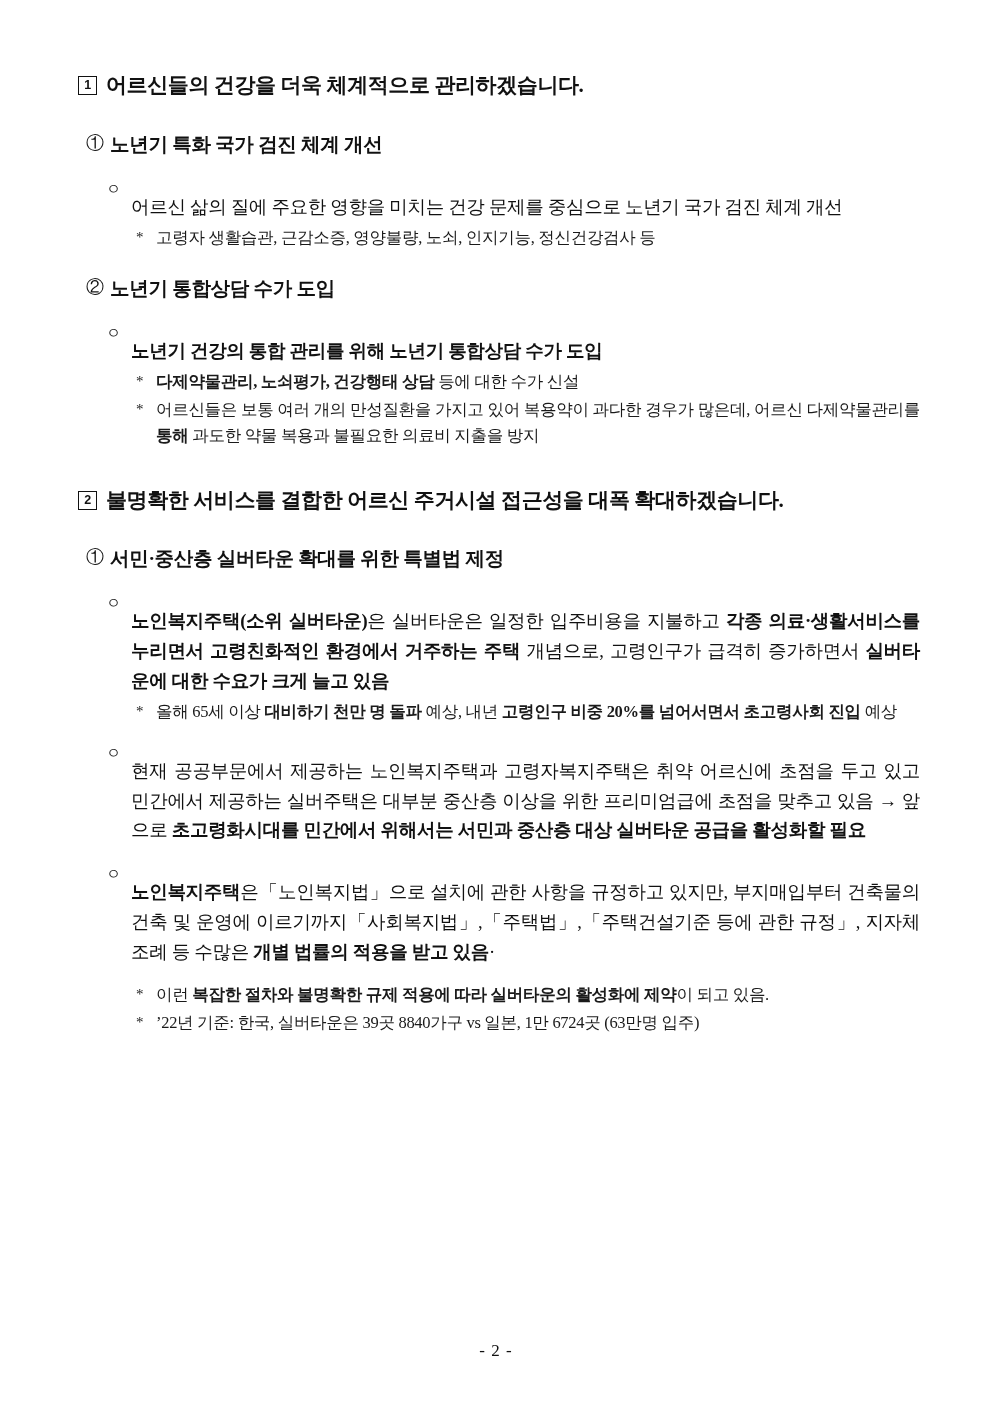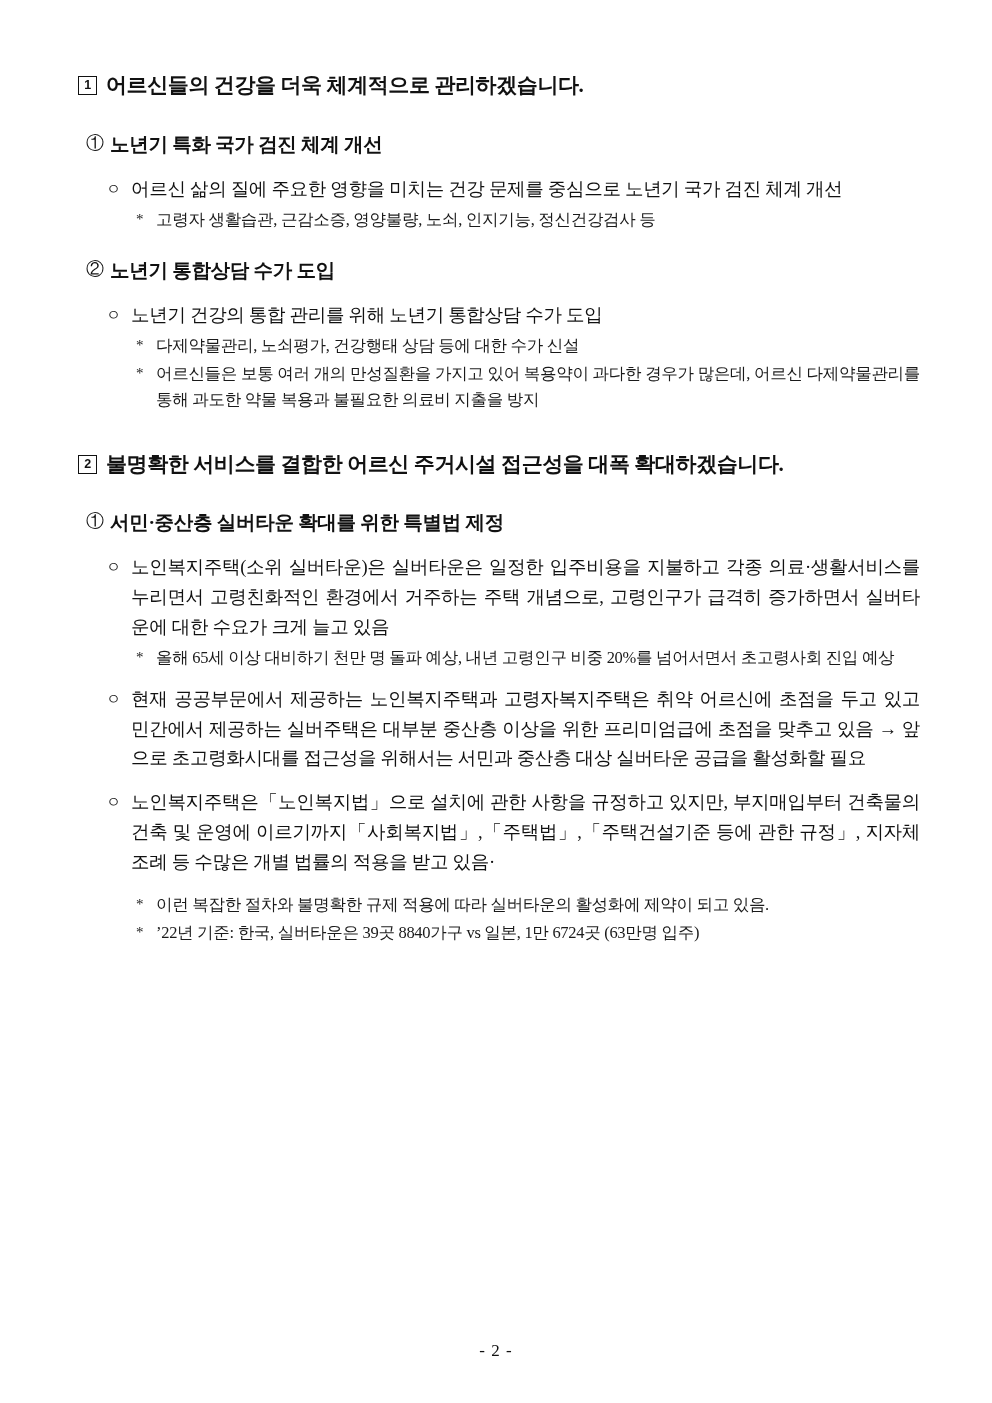--- a/index.html
+++ b/index.html
@@ -78,42 +78,42 @@
     letter-spacing: -0.3px;
     margin: 0 0 2px 0;
     padding-left: 28px;
   }
   .b1 .mark {
     flex: none;
     width: 25px;
     font-size: 15px;
     line-height: 1.95;
   }
-  .b1 .txt { flex: 1; text-align: justify; }
+  .b1 .txt { flex: 1; text-align: justify; margin-top: 18px; }
 
   
   .b2 {
     display: flex;
     align-items: flex-start;
     font-size: 16.5px;
     line-height: 1.6;
     letter-spacing: -0.3px;
     margin: 0 0 1px 0;
     padding-left: 58px;
     color: #1a1a1a;
   }
   .b2 .mark {
     flex: none;
     width: 20px;
     font-size: 15px;
     line-height: 1.7;
   }
   .b2 .txt { flex: 1; text-align: justify; }
 
-  .bold { font-weight: normal; }
+  .bold { font-weight: bold; }
 
   .gap-s { height: 12px; }
   .gap-m { height: 22px; }
   .gap-l { height: 34px; }
 
   .footer {
     position: absolute;
     left: 0;
     right: 0;
     bottom: 42px;
@@ -198,21 +198,21 @@
 
   <div class="b2">
     <span class="mark">*</span>
     <span class="txt"><span>올해 65세 이상 </span><span class="bold">대비하기 천만 명 돌파</span><span> 예상, 내년 </span><span class="bold">고령인구 비중 20%를 넘어서면서 초고령사회 진입</span><span> 예상</span></span>
   </div>
 
   <div class="gap-s"></div>
 
   <div class="b1">
     <span class="mark">ㅇ</span>
-    <span class="txt"><span>현재 공공부문에서 제공하는 노인복지주택과 고령자복지주택은 취약 어르신에 초점을 두고 있고 민간에서 제공하는 실버주택은 대부분 중산층 이상을 위한 프리미엄급에 초점을 맞추고 있음 → 앞으로 </span><span class="bold">초고령화시대를 접근성을 위해서는 서민과 중산층 대상 실버타운 공급을 활성화할 필요</span></span>
+    <span class="txt"><span>현재 공공부문에서 제공하는 노인복지주택과 고령자복지주택은 취약 어르신에 초점을 두고 있고 민간에서 제공하는 실버주택은 대부분 중산층 이상을 위한 프리미엄급에 초점을 맞추고 있음 → 앞으로 </span><span class="bold">초고령화시대를 민간에서 위해서는 서민과 중산층 대상 실버타운 공급을 활성화할 필요</span></span>
   </div>
 
   <div class="gap-s"></div>
 
   <div class="b1">
     <span class="mark">ㅇ</span>
     <span class="txt"><span class="bold">노인복지주택</span><span>은「노인복지법」으로 설치에 관한 사항을 규정하고 있지만, 부지매입부터 건축물의 건축 및 운영에 이르기까지「사회복지법」,「주택법」,「주택건설기준 등에 관한 규정」, 지자체 조례 등 수많은 </span><span class="bold">개별 법률의 적용을 받고 있음</span><span>·</span></span>
   </div>
 
   <div class="gap-s"></div>

